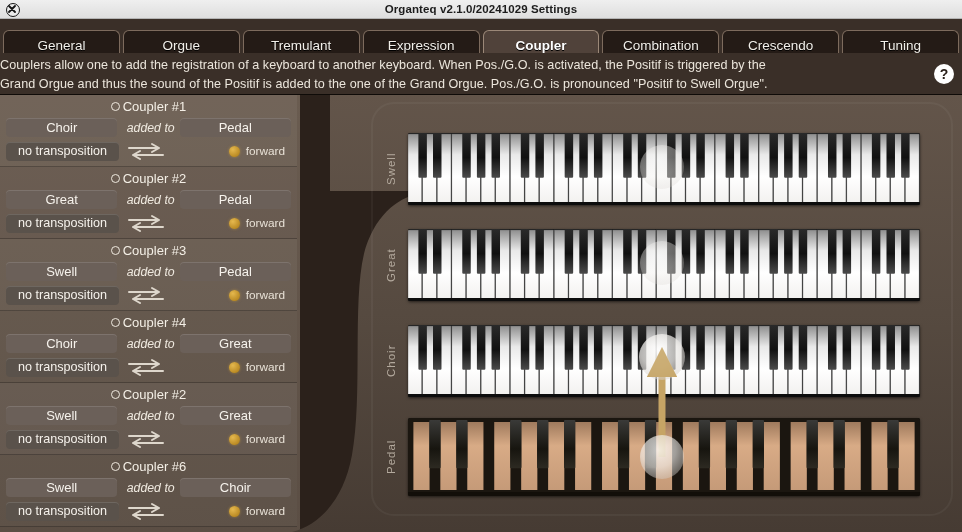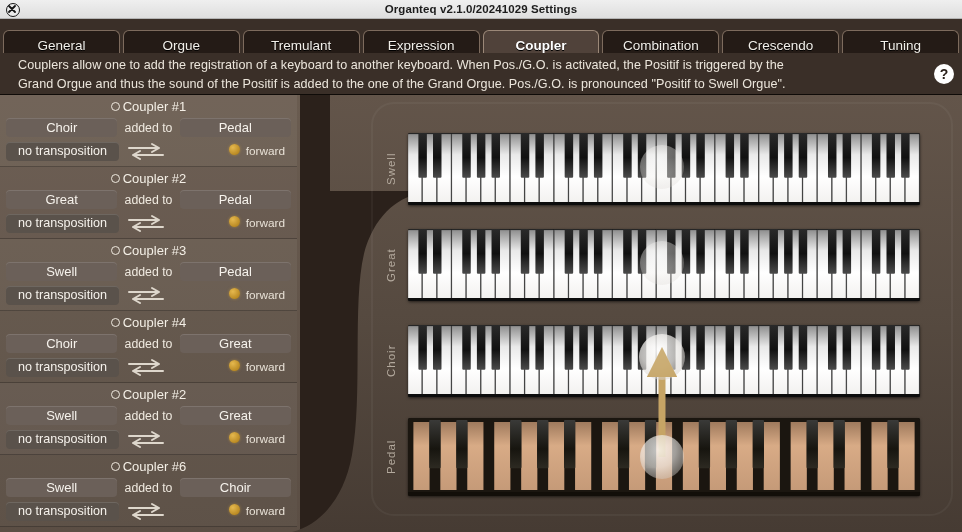--- a/index.html
+++ b/index.html
@@ -47,21 +47,21 @@
     text-shadow:0 1px 0 #000; white-space:nowrap; overflow:hidden;
   }
   .tab.active{
     background:#50423a; font-weight:bold; color:#ffffff;
     border-color:#9b8878;
   }
 
   
   .descbar{
     position:absolute; left:0; top:53px; width:962px; height:42px;
-    background:#3a2f28; color:#ece6dc; padding:3px 36px 0 18px;
+    background:#3a2f28; color:#ece6dc; padding:3px 36px 0 0;
     border-bottom:1px solid #0f0b08;
   }
   .descbar .line{
     font-size:12.6px; line-height:19px; letter-spacing:.05px;
   }
   .help-btn{
     position:absolute; right:8px; top:11px; width:20px; height:20px;
     border-radius:50%; background:#ffffff; color:#2b211b;
     font-size:14px; font-weight:bold; line-height:20px; text-align:center;
     cursor:pointer;
@@ -104,29 +104,29 @@
   .cr-mid{ display:flex; align-items:center; height:23px; gap:5px; }
   .pill{
     height:19px; line-height:19px; text-align:center;
     background:#6b6059; color:#f6f2ec; font-size:13px;
     border-radius:4px; cursor:pointer;
     box-shadow:inset 0 1px 0 rgba(255,255,255,.12);
     overflow:hidden; white-space:nowrap;
   }
   .pill.src{ width:115px; }
   .pill.dst{ width:115px; }
-  .addedto{ width:54px; text-align:center; font-size:12.3px; color:#efe9df; }
+  .addedto{ width:54px; text-align:right; font-size:12.3px; color:#efe9df;font-style:italic; }
 
   .cr-bot{ display:flex; align-items:center; height:24px; gap:8px; }
   .pill.transp{
     width:113px; background:#5a524b; font-size:12.6px;
   }
   .swapicon{ width:38px; height:18px; cursor:pointer; }
   .fwdwrap{
-    display:flex; gap:6px;
+    display:flex; align-items:center; gap:6px;
     margin-left:auto; padding-right:6px;
   }
   .led{
     width:11px; height:11px; border-radius:50%;
     background:radial-gradient(circle at 35% 32%, #e5b84e, #bb8b24 70%, #96701b);
     box-shadow:0 0 3px rgba(220,170,60,.5);
     cursor:pointer;
   }
   .fwdlabel{ font-size:11.8px; color:#e8e1d6; }
 

